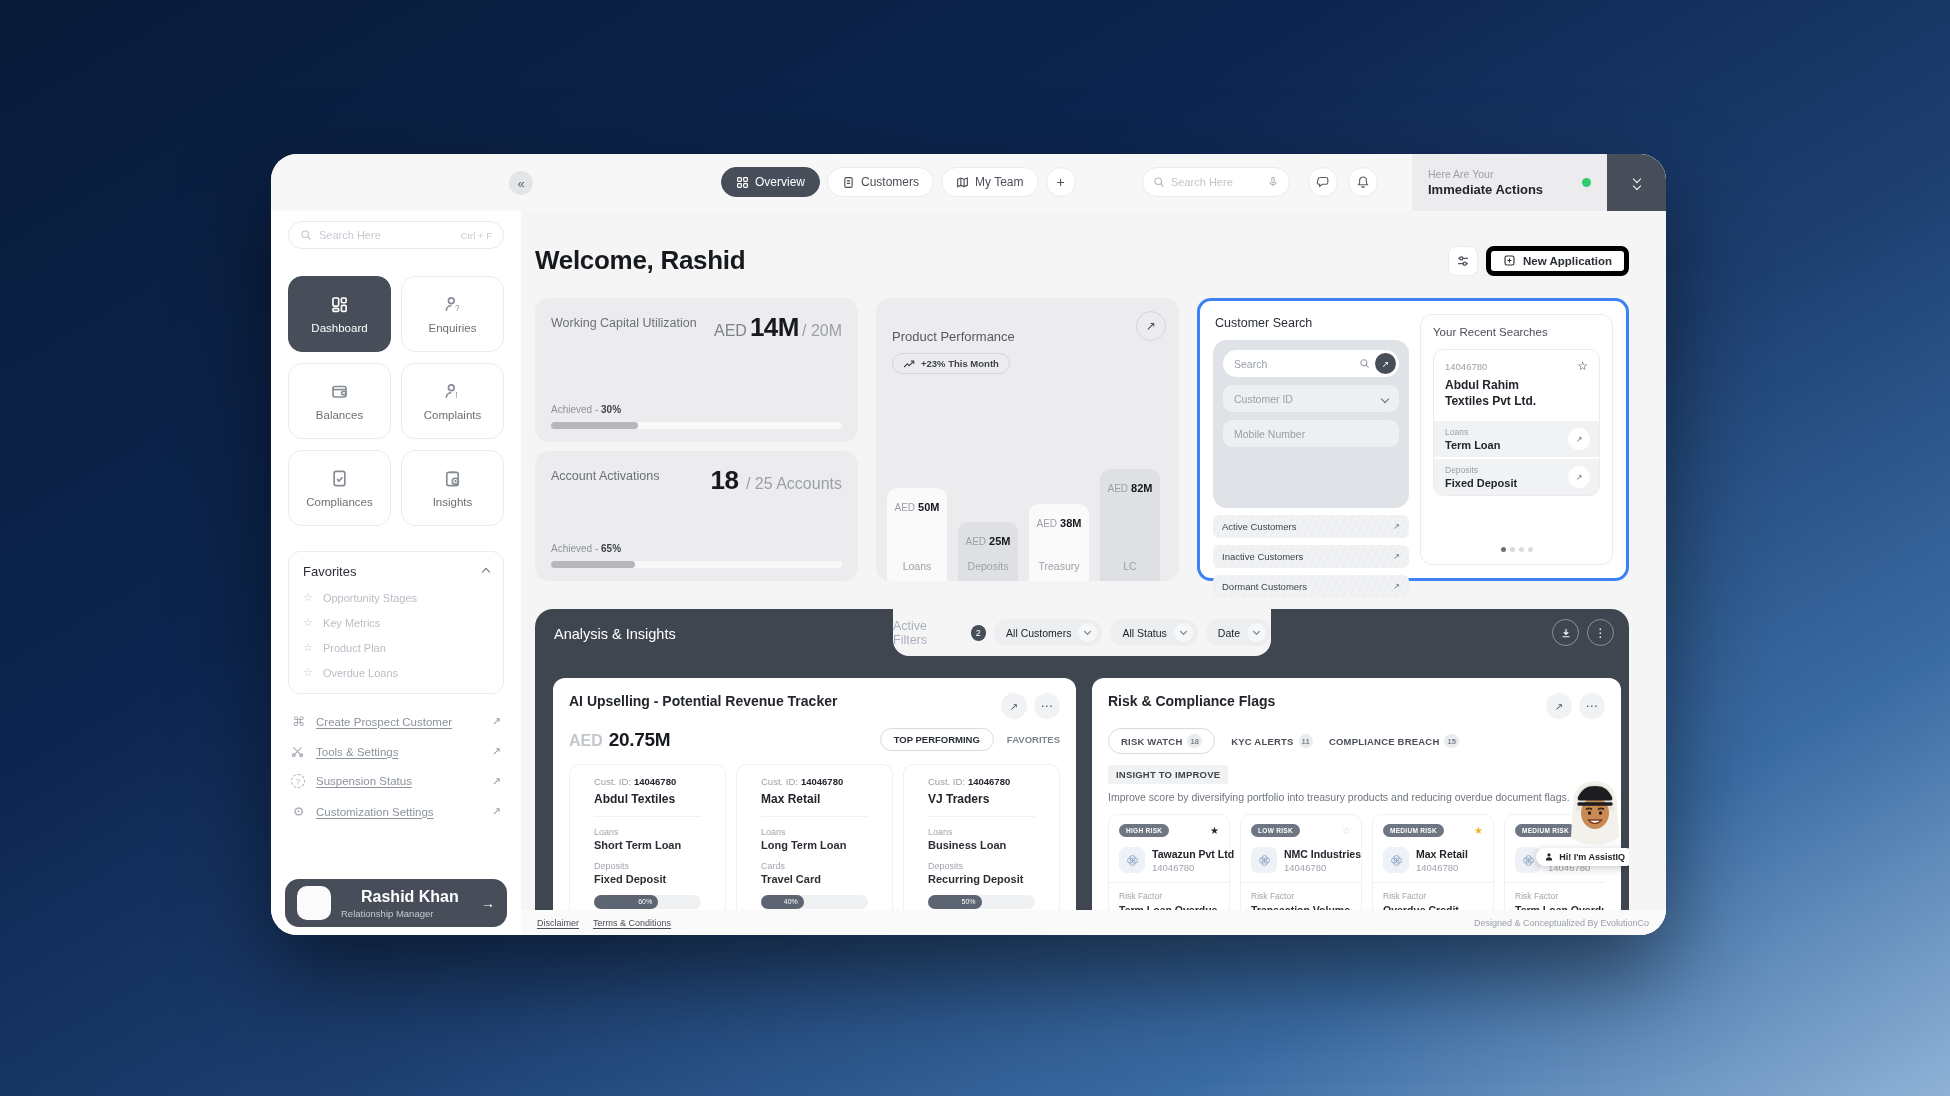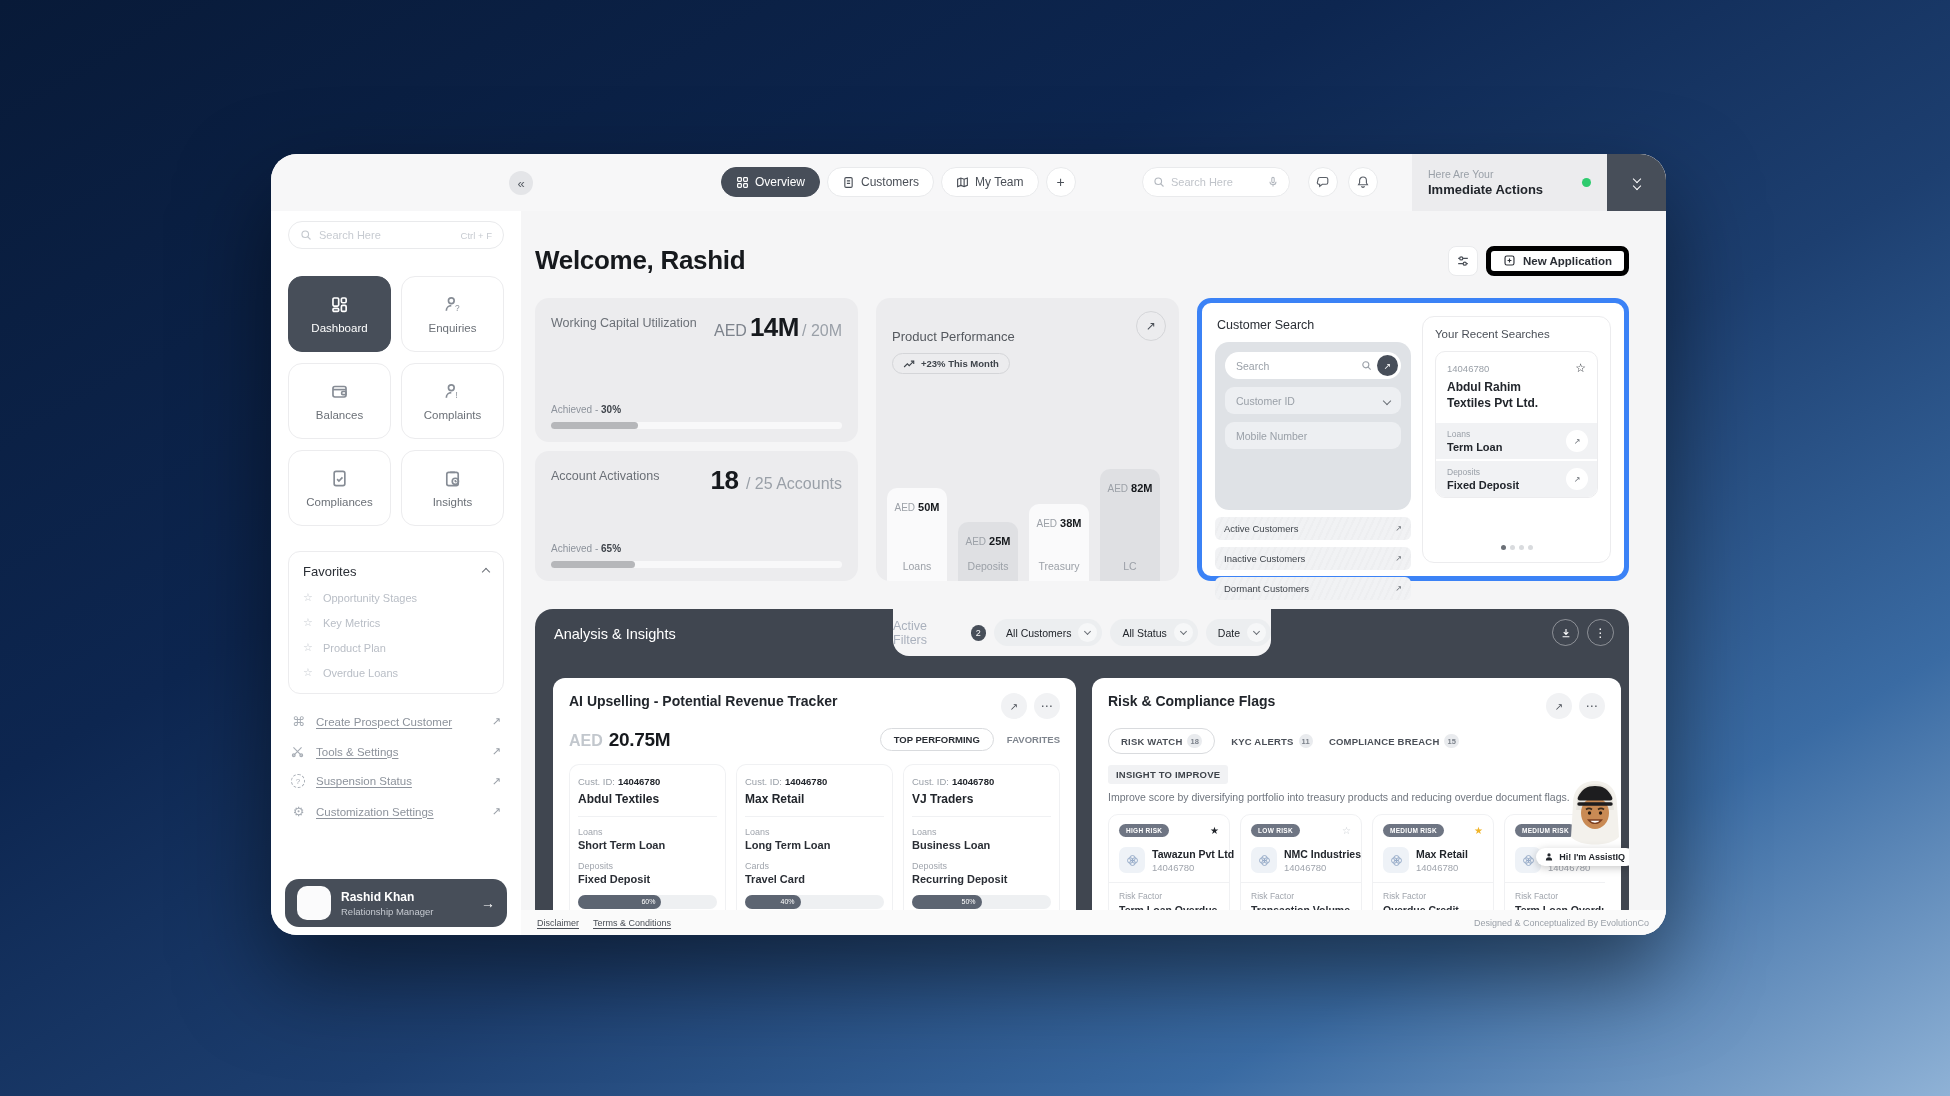--- a/index.html
+++ b/index.html
@@ -59,21 +59,21 @@
   .links { margin-top:20px; padding:0 3px; }
   .link-row { display:flex; align-items:center; gap:10px; margin-top:16px; font-size:11.5px; color:#8d939c; }
   .link-row .licon { width:15px; color:#a7adb5; font-size:13px; text-align:center; }
   .link-label { text-decoration:underline; text-underline-offset:2px; }
   .link-arrow { margin-left:auto; font-size:11px; color:#9aa0a8; }
   .q-dashed { width:14px; height:14px; border:1px dashed #a7adb5; border-radius:50%; font-size:8px;
     display:flex; align-items:center; justify-content:center; }
   .profile { position:absolute; left:14px; right:14px; bottom:8px; height:48px; background:#474e59;
     border-radius:14px; display:flex; align-items:center; gap:10px; padding:0 12px; }
   .pf-avatar { width:34px; height:34px; border-radius:10px; background:#fbfbfc; }
-  .pf-name { font-size:12px; font-weight:700; color:#fff; }
+  .pf-name { font-size:16px; font-weight:700; color:#fff;margin-left:20px; }
   .pf-role { font-size:9.5px; color:#c6cad1; margin-top:2px; }
   .pf-arrow { margin-left:auto; color:#fff; font-size:14px; }
 
   
   .main { position:absolute; left:250px; top:57px; right:0; bottom:0; background:#f5f5f6; }
   .welcome-row { position:absolute; top:34px; left:14px; right:37px; display:flex; align-items:center; justify-content:space-between; }
   .welcome { font-size:26px; font-weight:600; color:#16191d; letter-spacing:-.3px; }
   .wr-actions { display:flex; gap:8px; align-items:center; }
   .sq-btn { width:30px; height:30px; border-radius:8px; background:#fff; border:1px solid #e9eaec;
     color:#4a4f57; display:flex; align-items:center; justify-content:center; }
@@ -102,21 +102,21 @@
     border-radius:12px; padding:4px 10px; font-size:9.5px; font-weight:600; color:#3f444b; background:transparent; }
   .cc-expand { position:absolute; right:13px; top:13px; width:30px; height:30px; border-radius:50%;
     border:1px solid #d4d5d8; color:#4a4f57; font-size:12px; display:flex; align-items:center; justify-content:center; }
   .bars { position:absolute; left:11px; bottom:0; display:flex; gap:11px; align-items:flex-end; }
   .bar { width:60px; border-radius:10px 10px 0 0; position:relative; }
   .bar.light { background:#fafafb; } .bar.gray { background:#dfe0e3; }
   .bar-label { text-align:center; margin-top:13px; font-size:10px; color:#9ca1a8; white-space:nowrap; }
   .bar-label b { font-size:11px; color:#16191d; font-weight:700; margin-left:3px; }
   .bar-cat { position:absolute; bottom:9px; width:100%; text-align:center; font-size:10.5px; color:#9ca1a8; }
 
-  .cs-card { width:432px; background:#fff; border:5px solid #3b82f6; border-radius:14px; padding:13px; display:flex; gap:11px; }
+  .cs-card { width:432px; background:#fff; border:3px solid #3b82f6; border-radius:14px; padding:13px; display:flex; gap:11px; }
   .cs-left { width:196px; }
   .cs-title { font-size:12.5px; color:#2a2e35; padding:2px 2px 0; }
   .cs-panel { margin-top:10px; background:#dfe2e6; border-radius:14px; padding:10px; height:168px; }
   .cs-search { height:27px; background:#fff; border-radius:14px; display:flex; align-items:center; gap:5px; padding:0 3px 0 11px; }
   .cs-search input { flex:1; min-width:0; border:none; outline:none; font-size:10.5px; color:#5b6068; background:transparent; }
   .cs-search input::placeholder { color:#9aa0a8; }
   .cs-go { width:21px; height:21px; border-radius:50%; background:#474e59; color:#fff; font-size:9px;
     display:flex; align-items:center; justify-content:center; flex-shrink:0; }
   .cs-input { margin-top:8px; height:27px; background:#edeff2; border-radius:9px; display:flex; align-items:center; padding:0 11px; }
   .cs-input input { flex:1; min-width:0; border:none; outline:none; font-size:10.5px; background:transparent; color:#5b6068; }
@@ -170,21 +170,21 @@
   .hbtn { width:26px; height:26px; border-radius:50%; background:#f1f2f4; color:#4a4f57; font-size:10px;
     display:flex; align-items:center; justify-content:center; }
   .hbtn.dots3 { font-size:12px; letter-spacing:1px; }
   .up-amount { display:flex; justify-content:space-between; align-items:center; margin-top:9px; }
   .ua-cur { font-size:16px; font-weight:600; color:#c2c7cd; margin-right:6px; }
   .ua-val { font-size:19px; font-weight:800; color:#16191d; letter-spacing:-.3px; }
   .ua-tabs { display:flex; align-items:center; gap:13px; }
   .pill-tab { border:1px solid #d9dbde; border-radius:14px; padding:5px 13px; font-size:9.5px; font-weight:700; color:#2a2e35; }
   .txt-tab { font-size:9.5px; font-weight:700; color:#7f858e; }
   .up-cols { display:flex; gap:10px; margin-top:13px; }
-  .up-col { flex:1; border:1px solid #f0f1f3; border-radius:10px 10px 0 0; border-bottom:none; padding:11px 8px; }
+  .up-col { flex:1; border:1px solid #f0f1f3; border-radius:10px 10px 0 0; border-bottom:none; padding:11px 24px; }
   .uc-id { font-size:9.5px; color:#9aa0a8; }
   .uc-id b { color:#22262c; margin-left:3px; font-weight:700; }
   .uc-name { font-size:12px; font-weight:700; color:#22262c; margin-top:5px; }
   .uc-div { border-top:1px solid #f0f1f3; margin:10px 0; }
   .uc-cat { font-size:9px; color:#a0a5ad; }
   .uc-val { font-size:11px; font-weight:700; color:#2a2e35; margin:2px 0 10px; }
   .prog { height:14px; border-radius:7px; background:#eef0f2; margin-top:3px; }
   .prog-fill { height:14px; border-radius:7px; background:#5d6572; color:#fff; font-size:7px;
     line-height:14px; text-align:right; padding-right:6px; }
 

